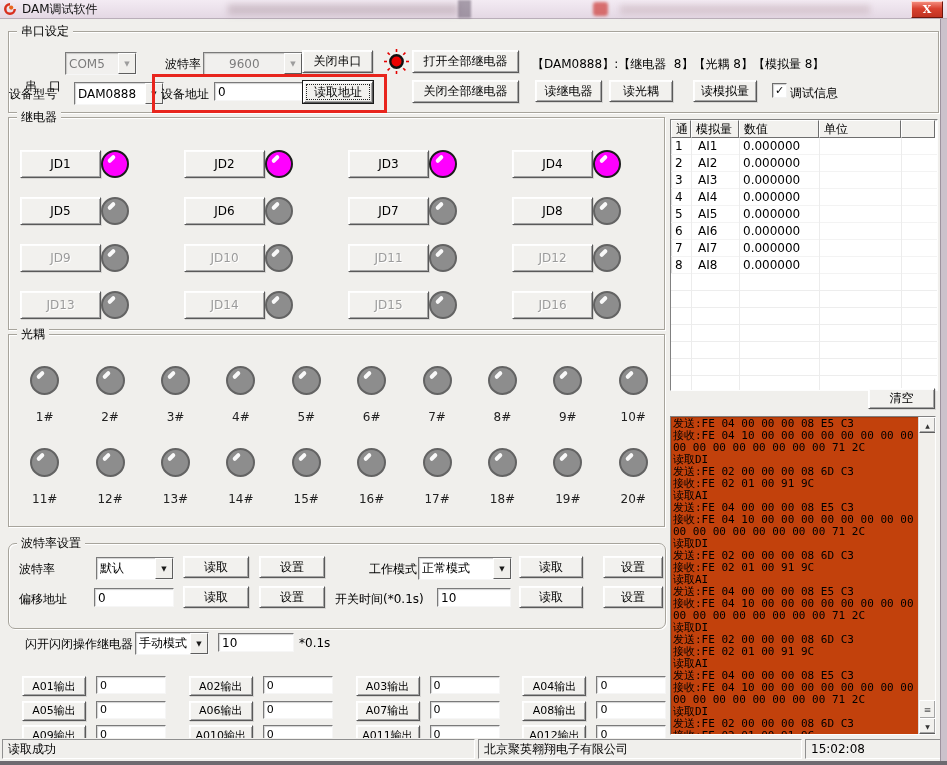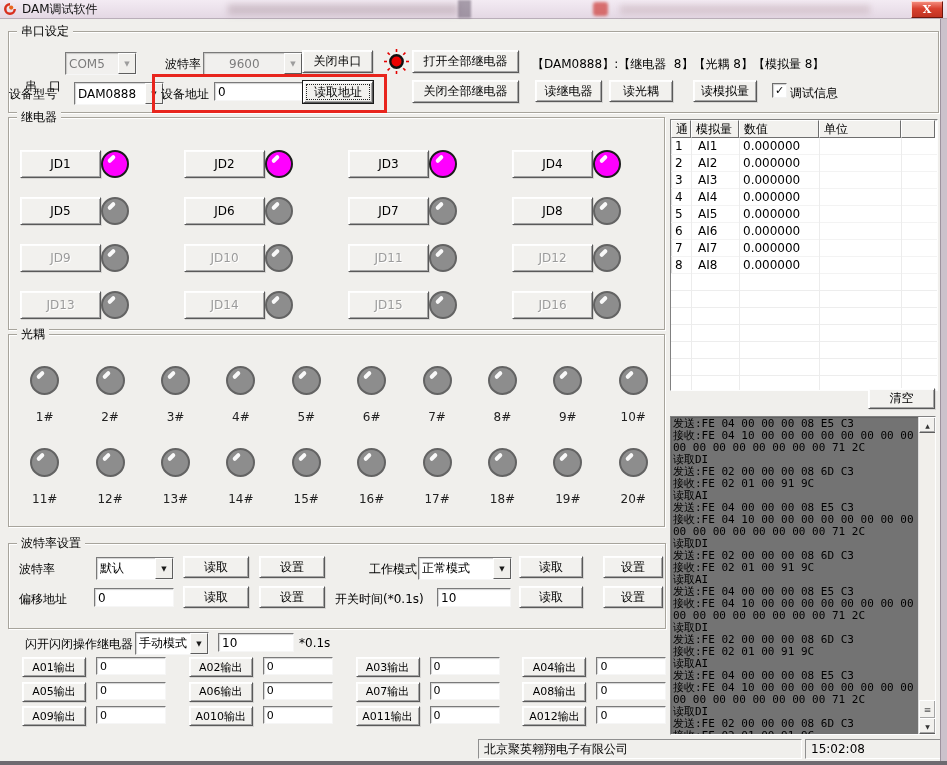--- a/index.html
+++ b/index.html
@@ -105,38 +105,38 @@
     display:flex;align-items:center;padding-left:4px;font-size:12px;box-sizing:border-box;}
   .h0{width:20px;} .h1{width:48px;} .h2{width:80px;} .h3{width:82px;} .h4{width:34px;}
   .trow{display:flex;height:17px;align-items:center;border-bottom:1px solid #f3f3f3;box-sizing:border-box;}
   .c0{width:20px;padding-left:4px;box-sizing:border-box;} .c1{width:48px;padding-left:7px;box-sizing:border-box;}
   .c2{width:80px;padding-left:4px;box-sizing:border-box;} .c3{width:82px;} .c4{width:34px;}
   .tbody-rest{position:absolute;left:0;right:0;top:154px;bottom:0;
     background:repeating-linear-gradient(to bottom,#ffffff 0 16px,#ededed 16px 17px);}
   .vline{position:absolute;top:18px;bottom:0;width:1px;background:#ececec;}
 
   
-  #log{position:absolute;left:670px;top:416px;width:266px;height:319px;background:#737373;
+  #log{position:absolute;left:670px;top:416px;width:266px;height:319px;background:#c2410c;
     border:1px solid;border-color:#808080 #fdfdfd #fdfdfd #808080;box-shadow:inset 1px 1px 1px rgba(0,0,0,.15);
     overflow:hidden;box-sizing:border-box;}
   #log-text{position:absolute;left:2px;top:1px;right:17px;font-family:"DejaVu Sans Mono",monospace;
     font-size:11px;line-height:12px;color:#000;}
   .log-line{overflow-wrap:break-word;}
   .sb{position:absolute;right:0;top:0;bottom:0;width:16px;background:#f1efeb;border-left:1px solid #dcdcdc;}
   .sb-btn{position:absolute;left:0;width:15px;height:14px;background:#f2f1ee;
     border:1px solid;border-color:#ffffff #5e5e5e #5e5e5e #ffffff;box-shadow:inset -1px -1px 0 #a5a5a5;
     display:flex;align-items:center;justify-content:center;font-size:6px;color:#333;}
   .sb-up{top:0;} .sb-down{bottom:0;}
   .sb-thumb{position:absolute;left:0;bottom:15px;width:15px;height:17px;background:#f2f1ee;
     border:1px solid;border-color:#ffffff #5e5e5e #5e5e5e #ffffff;box-shadow:inset -1px -1px 0 #a5a5a5;
     display:flex;align-items:center;justify-content:center;font-size:9px;color:#555;}
 
   
   #out-grid{position:absolute;left:22px;top:657px;display:grid;grid-template-columns:repeat(4,166.8px);grid-auto-rows:24.5px;}
-  .out-cell{display:flex;align-items:flex-start;gap:10px;}
+  .out-cell{display:flex;align-items:flex-start;gap:10px;margin-top:19px;}
   .out-btn{width:64px;height:20px;font-size:11px;}
   .out-in{position:static;width:62px;height:14px;font-size:11px;}
 
   
   .statusbar{position:absolute;left:0;top:738px;width:947px;height:23px;background:#f0efec;}
   .spanel{position:absolute;top:1px;height:20px;box-sizing:border-box;
     border:1px solid;border-color:#8f8f8f #ffffff #ffffff #8f8f8f;
     display:flex;align-items:center;padding:0 5px;font-size:12px;white-space:nowrap;overflow:hidden;}
   .sp1{left:2px;width:473px;} .sp2{left:478px;width:324px;} .sp3{left:805px;width:136px;}
 </style>
@@ -473,21 +473,21 @@
     </div>
     <div class="sb-thumb">
       <span>≡</span>
     </div>
     <div class="sb-btn sb-down">
       <span>▼</span>
     </div>
   </div>
 </div>
 
-<div class="group" style="left:8px;top:543px;width:656px;height:84px;">
+<div class="group" style="left:8px;top:543px;width:656px;height:84px;border-radius:7px;">
   <span class="legend">波特率设置</span>
   <span class="lbl" style="left:10px;top:17px;">波特率</span>
   <div class="combo" style="left:87px;top:13px;width:76px;height:21px;">
     <span class="cval">默认</span>
     <span class="carr">▼</span>
   </div>
   <button class="btn" style="left:174px;top:12px;width:66px;height:22px;">读取</button>
   <button class="btn" style="left:250px;top:12px;width:66px;height:22px;">设置</button>
   <span class="lbl" style="left:360px;top:17px;">工作模式</span>
   <div class="combo" style="left:409px;top:13px;width:92px;height:21px;">
@@ -560,18 +560,19 @@
     <button class="btn inline out-btn">A011输出</button>
     <input class="tin out-in" value="0" style="">
   </div>
     <div class="out-cell">
     <button class="btn inline out-btn">A012输出</button>
     <input class="tin out-in" value="0" style="">
   </div>
   </div>
 
 <div class="statusbar">
+  <div class="spanel sp1">读取成功</div>
   <div class="spanel sp2">北京聚英翱翔电子有限公司</div>
   <div class="spanel sp3">15:02:08</div>
 </div>
 
 <div class="frame-right"></div>
 <div class="frame-bottom"></div>
 
 </body></html>

